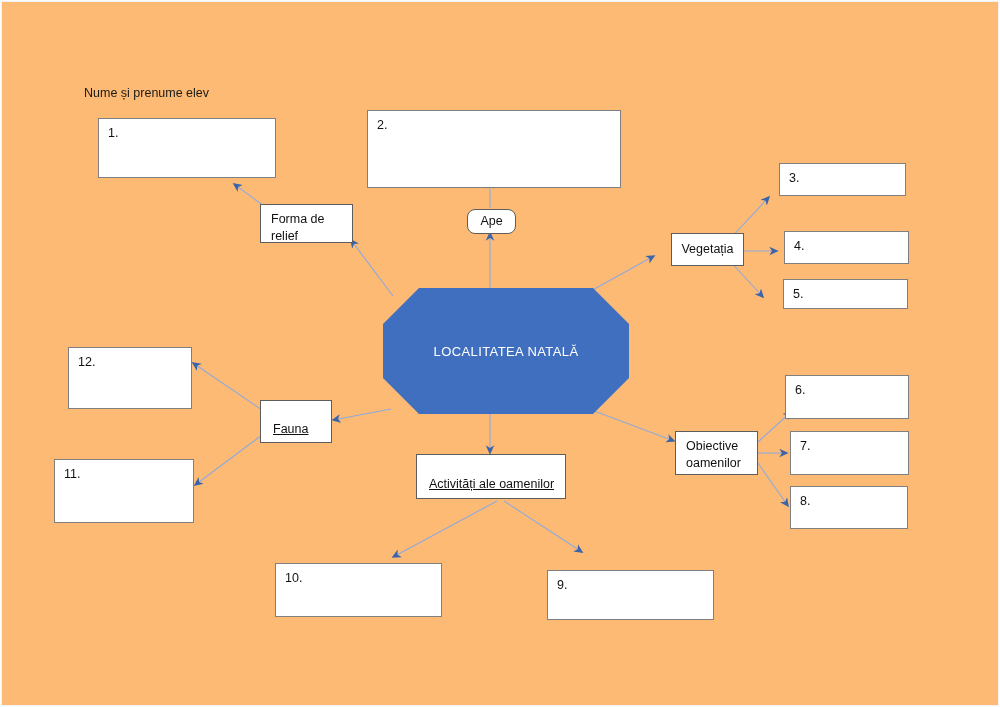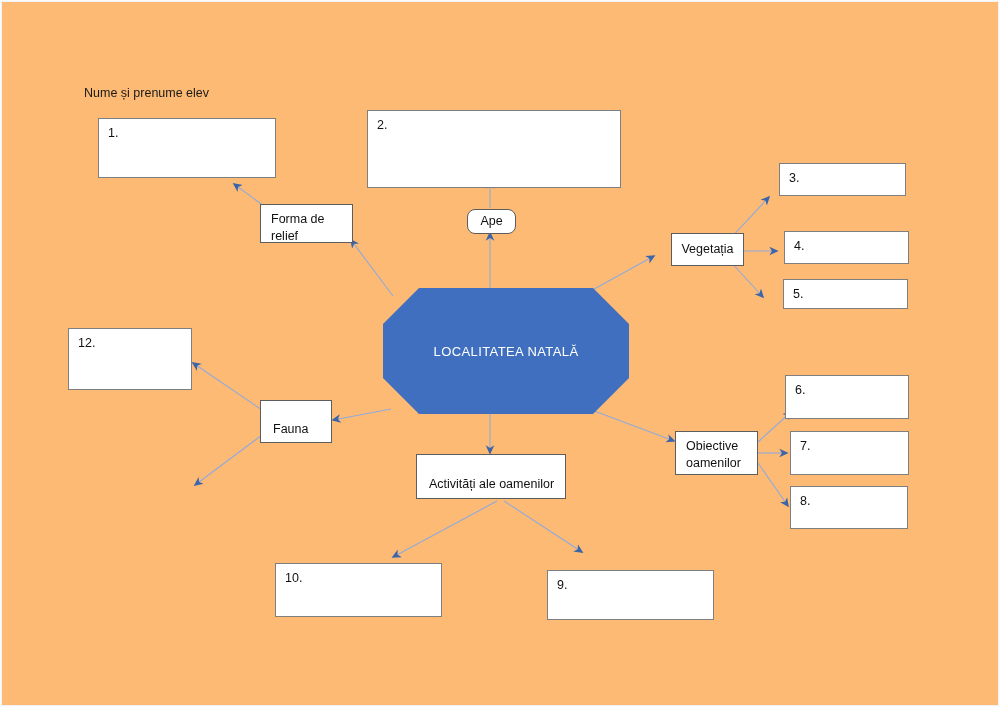--- a/index.html
+++ b/index.html
@@ -69,20 +69,21 @@
     padding: 0;
     display: flex;
     align-items: center;
     justify-content: center;
   }
   .labelbox.padleft {
     display: flex;
     align-items: center;
     justify-content: flex-start;
     padding: 16px 0 0 12px;
+    text-decoration: underline;
   }
 
   
   #center-node {
     position: absolute;
     left: 366px;
     top: 287px;
     width: 246px;
     height: 126px;
     background: #4472c4;
@@ -193,16 +194,17 @@
   <div class="ansbox" style="left:784px; top:374px; width:124px; height:44px;">6.</div>
 
   <div class="ansbox" style="left:789px; top:430px; width:119px; height:44px;">7.</div>
 
   <div class="ansbox" style="left:789px; top:485px; width:118px; height:43px;">8.</div>
 
   <div class="ansbox" style="left:546px; top:569px; width:167px; height:50px;">9.</div>
 
   <div class="ansbox" style="left:274px; top:562px; width:167px; height:54px;">10.</div>
 
-
-  <div class="ansbox" style="left:67px; top:327px; width:124px; height:62px;">12.</div>
+  <div class="ansbox" style="left:53px; top:458px; width:140px; height:64px;">11.</div>
+
+  <div class="ansbox" style="left:67px; top:346px; width:124px; height:62px;">12.</div>
 
 </div>
 
 </body></html>

